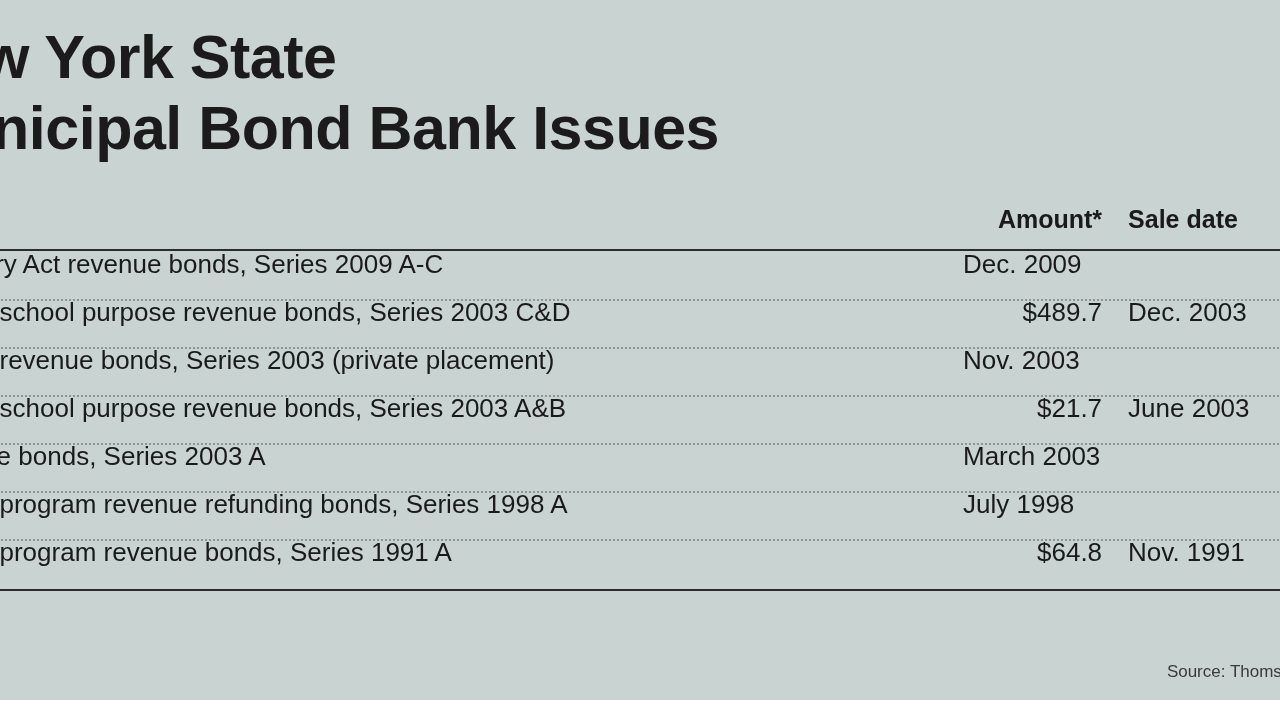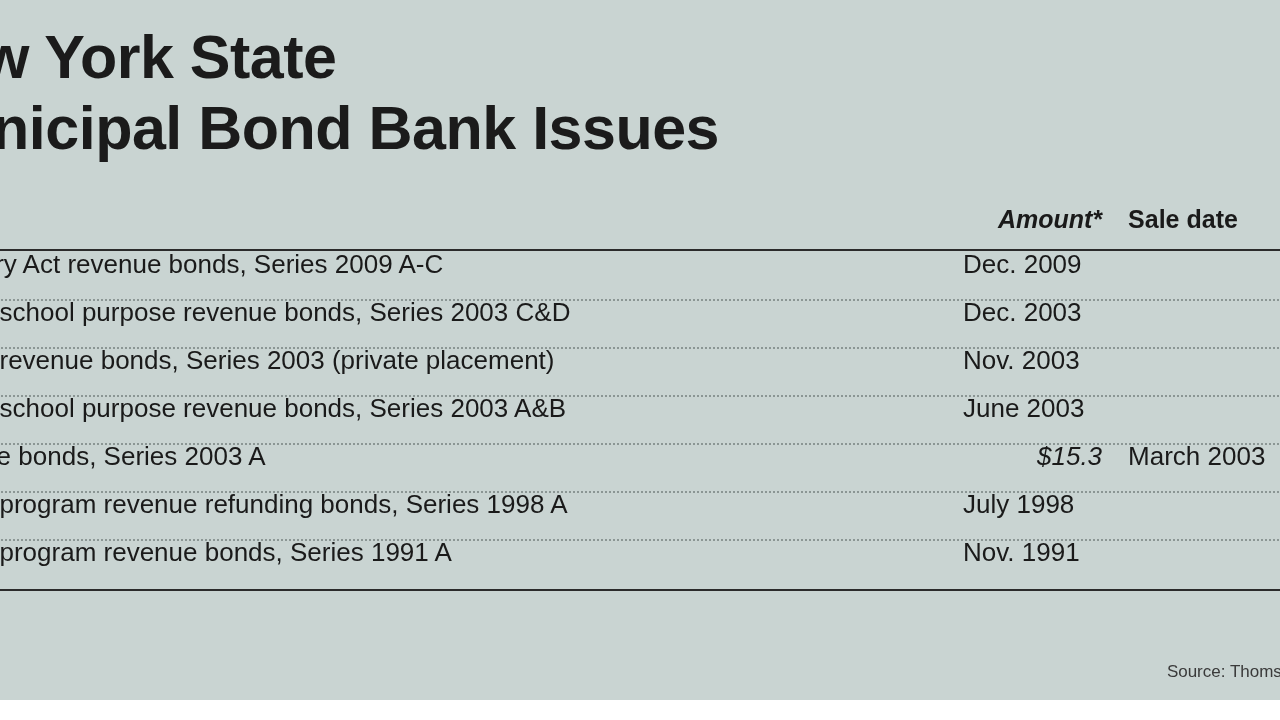--- a/index.html
+++ b/index.html
@@ -61,21 +61,20 @@
     padding-left: 2px;
     font-size: 26px;
     white-space: nowrap;
     overflow: hidden;
   }
   .row .amount {
     width: 180px;
     text-align: right;
     font-size: 26px;
     white-space: nowrap;
-    font-style: italic;
   }
   .row .sale {
     width: 250px;
     padding-left: 26px;
     font-size: 26px;
     white-space: nowrap;
   }
   .row.header .desc,
   .row.header .amount,
   .row.header .sale {
@@ -145,51 +144,53 @@
       <div class="rule-solid" style="top:44px;"></div>
 
       <div class="row">
         <div class="desc">Recovery Act revenue bonds, Series 2009 A-C</div>
         <div class="sale">Dec. 2009</div>
       </div>
       <div class="rule-dotted" style="top:94px;"></div>
 
       <div class="row">
         <div class="desc">Special school purpose revenue bonds, Series 2003 C&amp;D</div>
+        <div class="amount">$489.7</div>
         <div class="sale">Dec. 2003</div>
       </div>
       <div class="rule-dotted" style="top:142px;"></div>
 
       <div class="row">
         <div class="desc">Special revenue bonds, Series 2003 (private placement)</div>
         <div class="sale">Nov. 2003</div>
       </div>
       <div class="rule-dotted" style="top:190px;"></div>
 
       <div class="row">
         <div class="desc">Special school purpose revenue bonds, Series 2003 A&amp;B</div>
+        <div class="amount">$21.7</div>
         <div class="sale">June 2003</div>
       </div>
       <div class="rule-dotted" style="top:238px;"></div>
 
       <div class="row">
         <div class="desc">Revenue bonds, Series 2003 A</div>
-        <div class="amount">$15.3</div>
         <div class="sale">March 2003</div>
       </div>
       <div class="rule-dotted" style="top:286px;"></div>
 
       <div class="row">
         <div class="desc">Special program revenue refunding bonds, Series 1998 A</div>
         <div class="sale">July 1998</div>
       </div>
       <div class="rule-dotted" style="top:334px;"></div>
 
       <div class="row">
         <div class="desc">Special program revenue bonds, Series 1991 A</div>
+        <div class="amount">$64.8</div>
         <div class="sale">Nov. 1991</div>
       </div>
       <div class="rule-solid" style="top:384px;"></div>
 
     </div>
 
     <div class="footer">
 
       <div class="source">Source: Thomson Reuters</div>
     </div>

